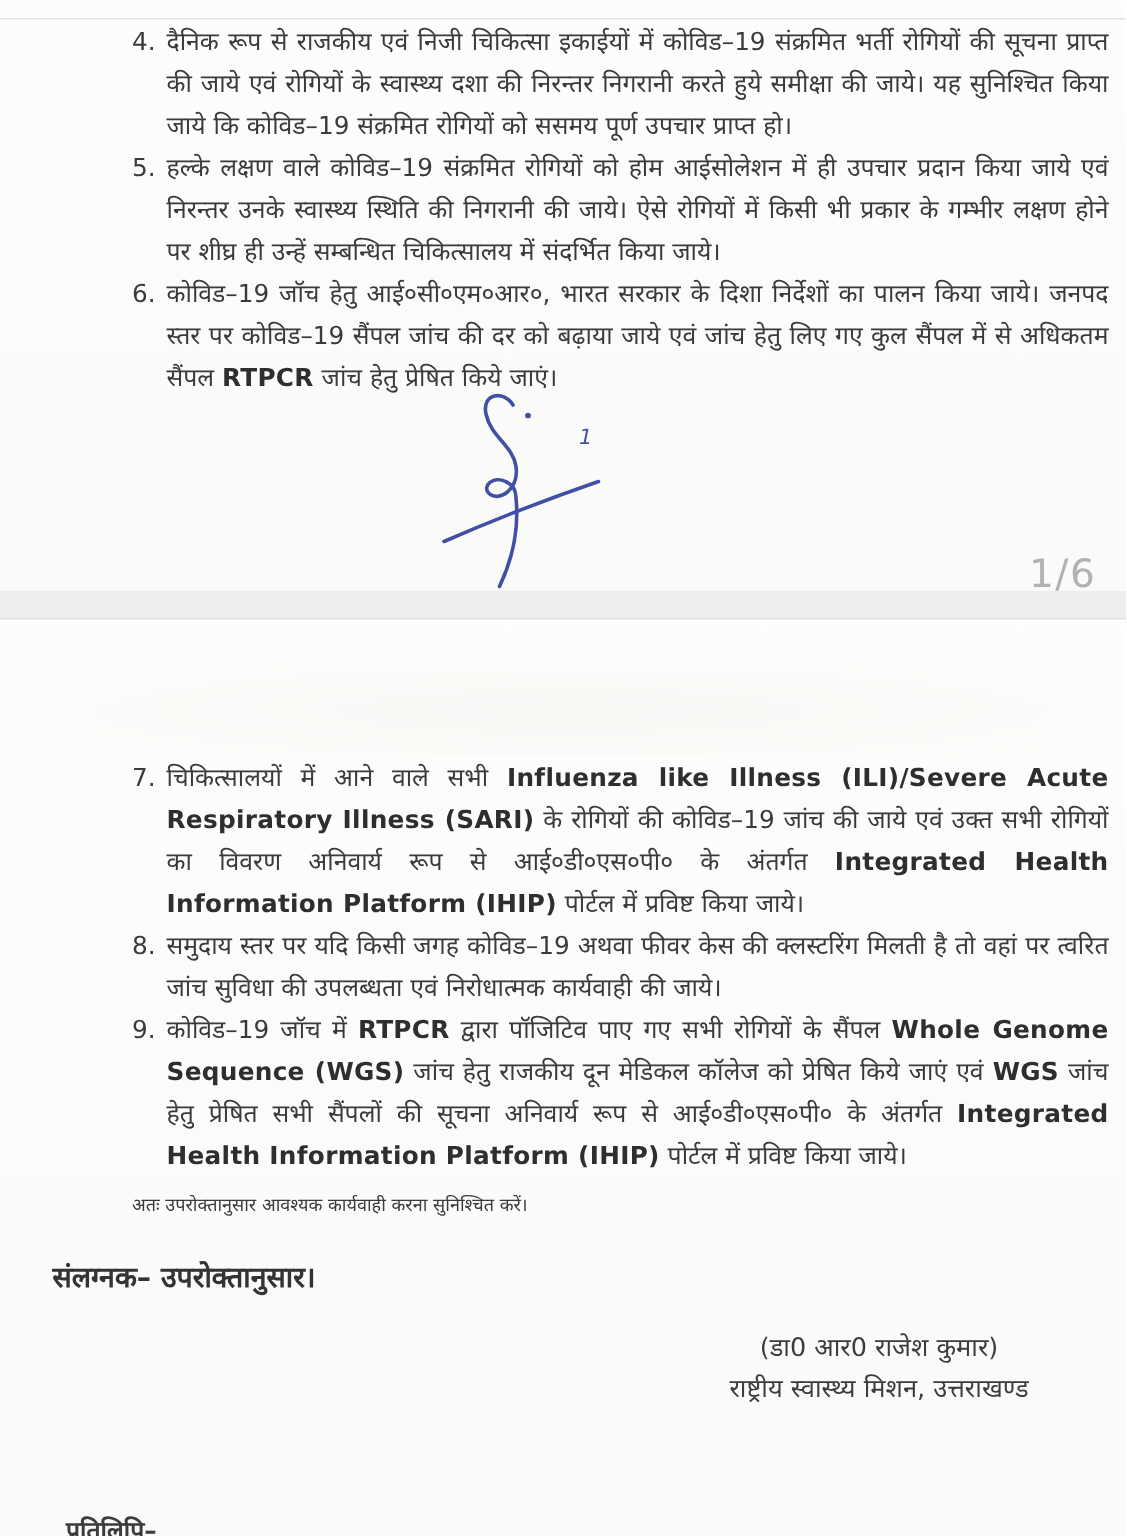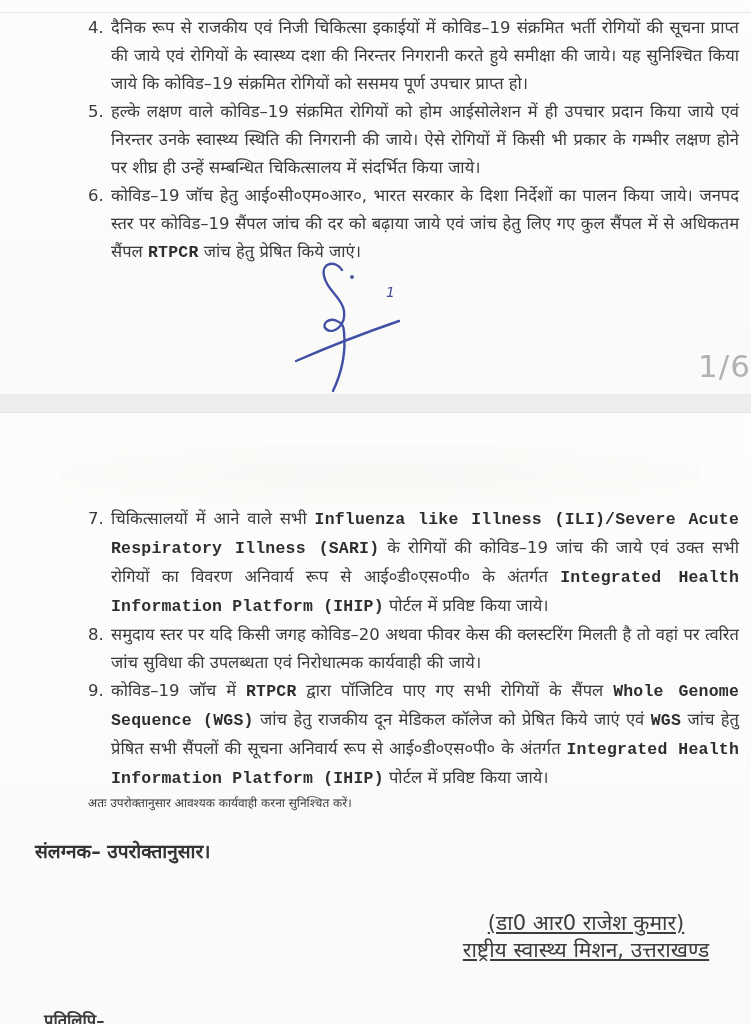--- a/index.html
+++ b/index.html
@@ -55,63 +55,61 @@
   .p2-list { top: 91px; }
   .item { display: flex; }
   .item .num {
     flex: 0 0 23px;
     text-align: left;
   }
   .item .txt {
     flex: 1 1 auto;
     text-align: justify;
   }
-  .en { font-weight: bold; color: #2e2e2e; letter-spacing: 0.2px; font-family: Liberation Mono, monospace; }
+  .en { font-weight: bold; color: #2e2e2e; letter-spacing: 0.2px; }
   
   .sig { position: absolute; pointer-events: none; }
   .sig1 { left: 290px; top: 260px; }
   .sig-mark {
     position: absolute;
     left: 386px; top: 284px;
     font-size: 14px;
     color: #44509f;
     font-style: italic;
   }
   
   .page-indicator {
     position: absolute;
-    left: 686px; top: 348px;
-    font-size: 31px;
+    left: 686px; top: 368px;
+    font-size: 26px;
     color: #b2b2b2;
     letter-spacing: 1px;
-    margin-left: 12px;
   }
   
   .closing-line {
     position: absolute;
     left: 88px; top: 380px;   
     width: 420px;
     font-size: 12px;
   }
   .enclosure-line {
     position: absolute;
     left: 35px; top: 424px;   
     font-size: 19px;
     font-weight: bold;
     color: #333333;
   }
   .sign-block {
     position: absolute;
-    left: 430px; top: 496px;  
+    left: 430px; top: 472px;  
     width: 312px;
     text-align: center;
-    font-size: 21px;
+    font-size: 17px;
     line-height: 27px;
     color: #3d3d3d;
-    text-decoration: underline;
   }
   .sign-block .org { white-space: nowrap; }
   .copy-line {
     position: absolute;
     left: 44px; top: 594px;   
     font-size: 16.5px;
     font-weight: bold;
     color: #3c3c3c;
   }
 </style>
@@ -157,21 +155,21 @@
   <div class="page page2">
     <div class="doc-list p2-list">
 
       <div class="item">
         <span class="num">7.</span>
         <span class="txt"><span>चिकित्सालयों में आने वाले सभी </span><span class="en">Influenza like Illness (ILI)/Severe Acute Respiratory Illness (SARI)</span><span> के रोगियों की कोविड–19 जांच की जाये एवं उक्त सभी रोगियों का विवरण अनिवार्य रूप से आई०डी०एस०पी० के अंतर्गत </span><span class="en">Integrated Health Information Platform (IHIP)</span><span> पोर्टल में प्रविष्ट किया जाये।</span></span>
       </div>
 
       <div class="item">
         <span class="num">8.</span>
-        <span class="txt"><span>समुदाय स्तर पर यदि किसी जगह कोविड–20 अथवा फीवर केस की क्लस्टरिंग मिलती है तो वहां पर त्वरित जांच सुविधा की उपलब्धता एवं निरोधात्मक कार्यवाही की जाये।</span></span>
+        <span class="txt"><span>समुदाय स्तर पर यदि किसी जगह कोविड–19 अथवा फीवर केस की क्लस्टरिंग मिलती है तो वहां पर त्वरित जांच सुविधा की उपलब्धता एवं निरोधात्मक कार्यवाही की जाये।</span></span>
       </div>
 
       <div class="item">
         <span class="num">9.</span>
         <span class="txt"><span>कोविड–19 जॉच में </span><span class="en">RTPCR</span><span> द्वारा पॉजिटिव पाए गए सभी रोगियों के सैंपल </span><span class="en">Whole Genome Sequence (WGS)</span><span> जांच हेतु राजकीय दून मेडिकल कॉलेज को प्रेषित किये जाएं एवं </span><span class="en">WGS</span><span> जांच हेतु प्रेषित सभी सैंपलों की सूचना अनिवार्य रूप से आई०डी०एस०पी० के अंतर्गत </span><span class="en">Integrated Health Information Platform (IHIP)</span><span> पोर्टल में प्रविष्ट किया जाये।</span></span>
       </div>
 
     </div>
 
     <div class="closing-line">अतः उपरोक्तानुसार आवश्यक कार्यवाही करना सुनिश्चित करें।</div>

